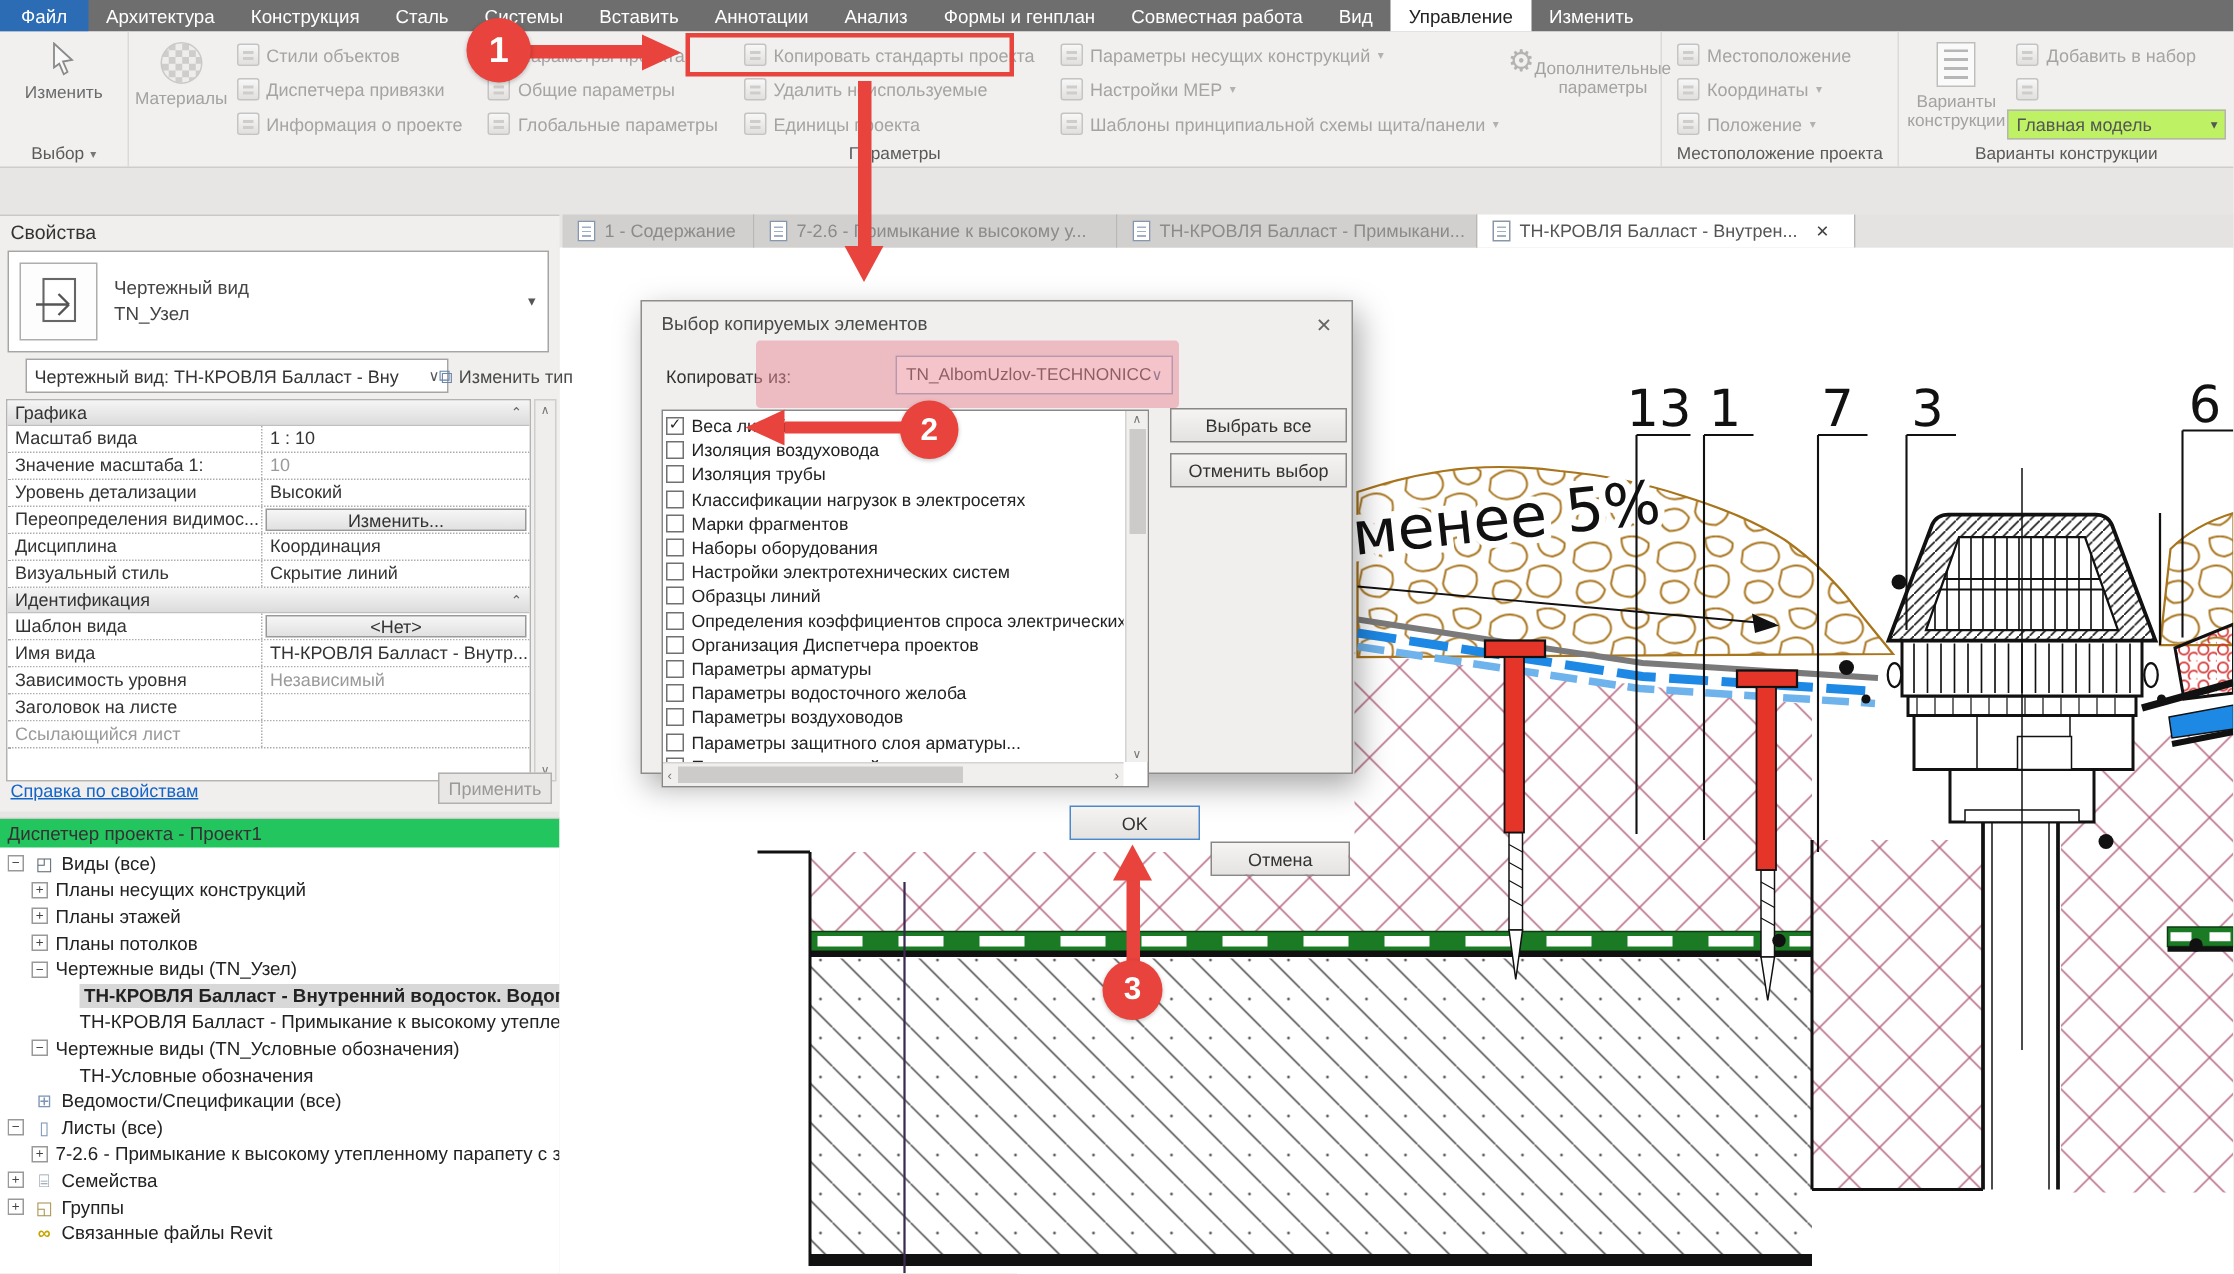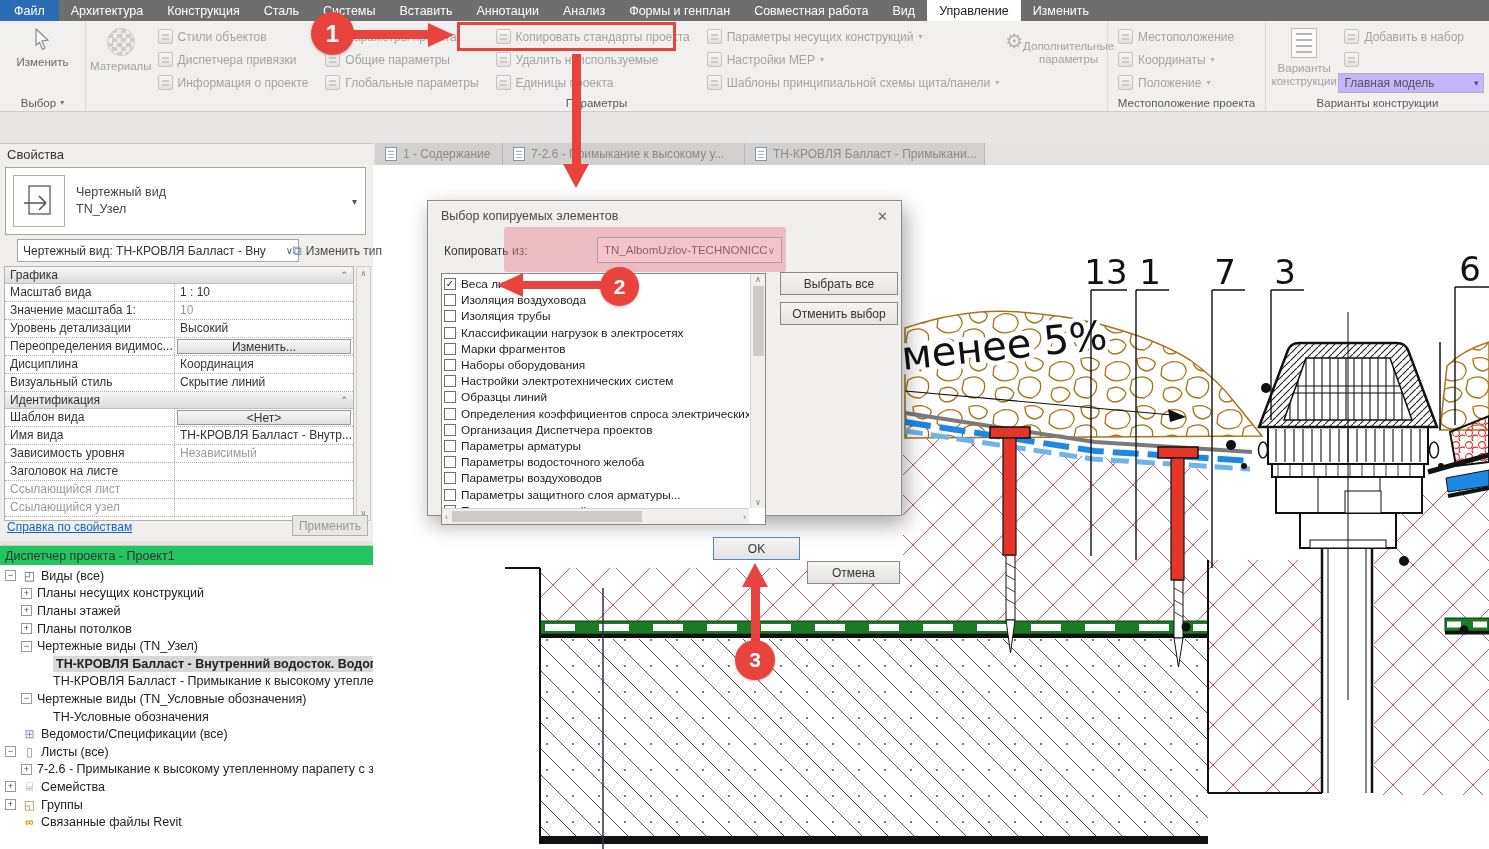--- a/index.html
+++ b/index.html
@@ -23,21 +23,21 @@
      background:repeating-conic-gradient(#c9c7c5 0 25%, #efedec 0 50%); background-size:9px 9px; border:1px solid #c5c3c1; opacity:.85;}
   .listicon { width:26px; height:30px; border:1px solid #c0beba; background:#fafafa; position:relative; }
   .listicon::before { content:''; position:absolute; left:4px; top:4px; width:16px; height:20px;
      background:repeating-linear-gradient(#b9b7b5 0 2px, transparent 2px 6px); }
   .rcol { display:flex; flex-direction:column; padding-top:1px; }
   .ritem { height:23px; display:flex; align-items:center; gap:5px; padding:0 6px; font-size:12px; color:#a5a4a3; white-space:nowrap; }
   .chip { width:15px; height:15px; border:1px solid #c6c4c2; background:linear-gradient(#f7f7f7,#e2e0de); border-radius:2px; flex:none; position:relative; }
   .chip::after { content:''; position:absolute; left:3px; right:3px; top:4px; border-top:2px solid #cfcdcb; box-shadow:0 4px 0 #cfcdcb; }
   .rdrop { font-size:8px; color:#b3b1af; }
   .wrench { font-size:20px; color:#b5b3b1; }
-  .ddbox { width:146px; height:20px; border:1px solid #b6b4b2; background:#c4b5fd; font-size:12px; color:#555;
+  .ddbox { width:146px; height:20px; border:1px solid #b6b4b2; background:#bef264; font-size:12px; color:#555;
      display:flex; align-items:center; justify-content:space-between; padding:0 5px; margin-top:2px;}
   .ddbox .caret { font-size:9px; color:#555; }
   .cursoricon { width:22px; height:24px; }
 
   
   .props { position:absolute; left:0; top:143px; width:373px; height:398px; background:#f0efee; border-top:1px solid #cac8c6; z-index:4;}
   .props-h { height:21px; font-size:13px; color:#333; padding:3px 7px; }
   .typebox { position:absolute; left:5px; top:23px; width:361px; height:68px; background:#fff; border:1px solid #a7a5a3; display:flex; align-items:center; }
   .typeicon { width:52px; height:52px; border:1px solid #b0aead; margin:0 11px 0 7px; background:#fdfdfd; display:flex; align-items:center; justify-content:center; }
   .typetext { font-size:12.5px; color:#444; line-height:1.35; flex:1; }
@@ -423,24 +423,20 @@
     <div class="pval">Независимый</div>
   </div>
         <div class="prow">
     <div class="plabel">Заголовок на листе</div>
     <div class="pval"></div>
   </div>
         <div class="prow dimlabel">
     <div class="plabel">Ссылающийся лист</div>
     <div class="pval"></div>
   </div>
-        <div class="prow dimlabel">
-    <div class="plabel">Ссылающийся узел</div>
-    <div class="pval"></div>
-  </div>
       </div>
   </div>
   <div class="pscroll">
       <span>∧</span>
       <span>∨</span>
     </div>
   <div class="phelp">Справка по свойствам</div>
   <div class="papply">Применить</div>
 </div>
 
@@ -548,20 +544,25 @@
   </div>
     <div class="vtab" style="width: 242px;">
     <span class="vicon"></span>
     <span class="vlabel">7-2.6 - Примыкание к высокому у...</span>
 
   </div>
     <div class="vtab" style="width: 240px;">
     <span class="vicon"></span>
     <span class="vlabel">ТН-КРОВЛЯ Балласт - Примыкани...</span>
 
+  </div>
+    <div class="vtab active" style="width: 252px;">
+    <span class="vicon"></span>
+    <span class="vlabel">ТН-КРОВЛЯ Балласт - Внутрен...</span>
+    <span class="vclose"></span>
   </div>
   </div>
 
 <div class="canvas">
 <svg width="1116" height="684" viewBox="0 0 1116 684">
   <defs>
     <pattern id="xh" width="40" height="40" patternUnits="userSpaceOnUse">
       <path d="M0,0 L40,40 M40,0 L0,40" stroke="#b2607a" stroke-width="1"></path>
     </pattern>
     <pattern id="dk" width="26" height="26" patternUnits="userSpaceOnUse">

